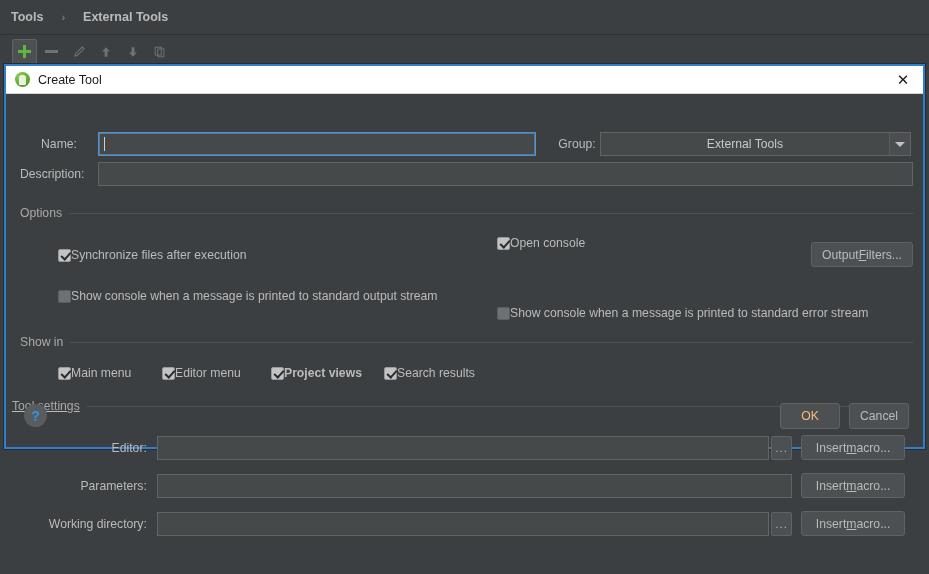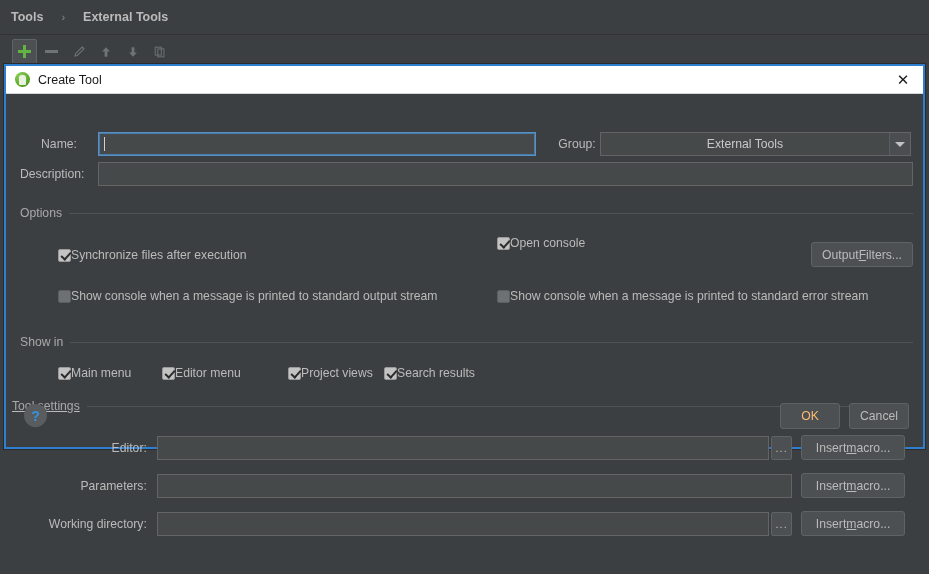--- a/index.html
+++ b/index.html
@@ -292,21 +292,21 @@
             <span>Output </span>
               <span class="mn">F</span>
               <span>ilters...</span>
           </div>
 
           <div class="cb" style="position:absolute; left:38px; top:69px;">
             <span class="box off"></span>
             <span class="ctext">Show console when a message is printed to standard output stream</span>
           </div>
 
-          <div class="cb" style="position:absolute; left:477px; top:69px;">
+          <div class="cb" style="position:absolute; left:477px; top:86px;">
             <span class="box off"></span>
             <span class="ctext">Show console when a message is printed to standard error stream</span>
           </div>
         </div>
       </div>
 
       <div style="position:absolute; left:14px; top:241px; width:893px;">
         <div class="section-head">
           <span class="s-title">Show in</span>
           <span class="s-rule"></span>
@@ -314,21 +314,21 @@
 
         <div style="position:relative; height:40px;">
           <div class="cb" style="position:absolute; left:38px; top:17px;">
             <span class="box on"></span>
             <span class="ctext">Main menu</span>
           </div>
           <div class="cb" style="position:absolute; left:142px; top:17px;">
             <span class="box on"></span>
             <span class="ctext">Editor menu</span>
           </div>
-          <div class="cb" style="position:absolute; left:268px; top:17px;">
+          <div class="cb" style="position:absolute; left:251px; top:17px;font-weight:bold;">
             <span class="box on"></span>
             <span class="ctext">Project views</span>
           </div>
           <div class="cb" style="position:absolute; left:364px; top:17px;">
             <span class="box on"></span>
             <span class="ctext">Search results</span>
           </div>
         </div>
       </div>
 

